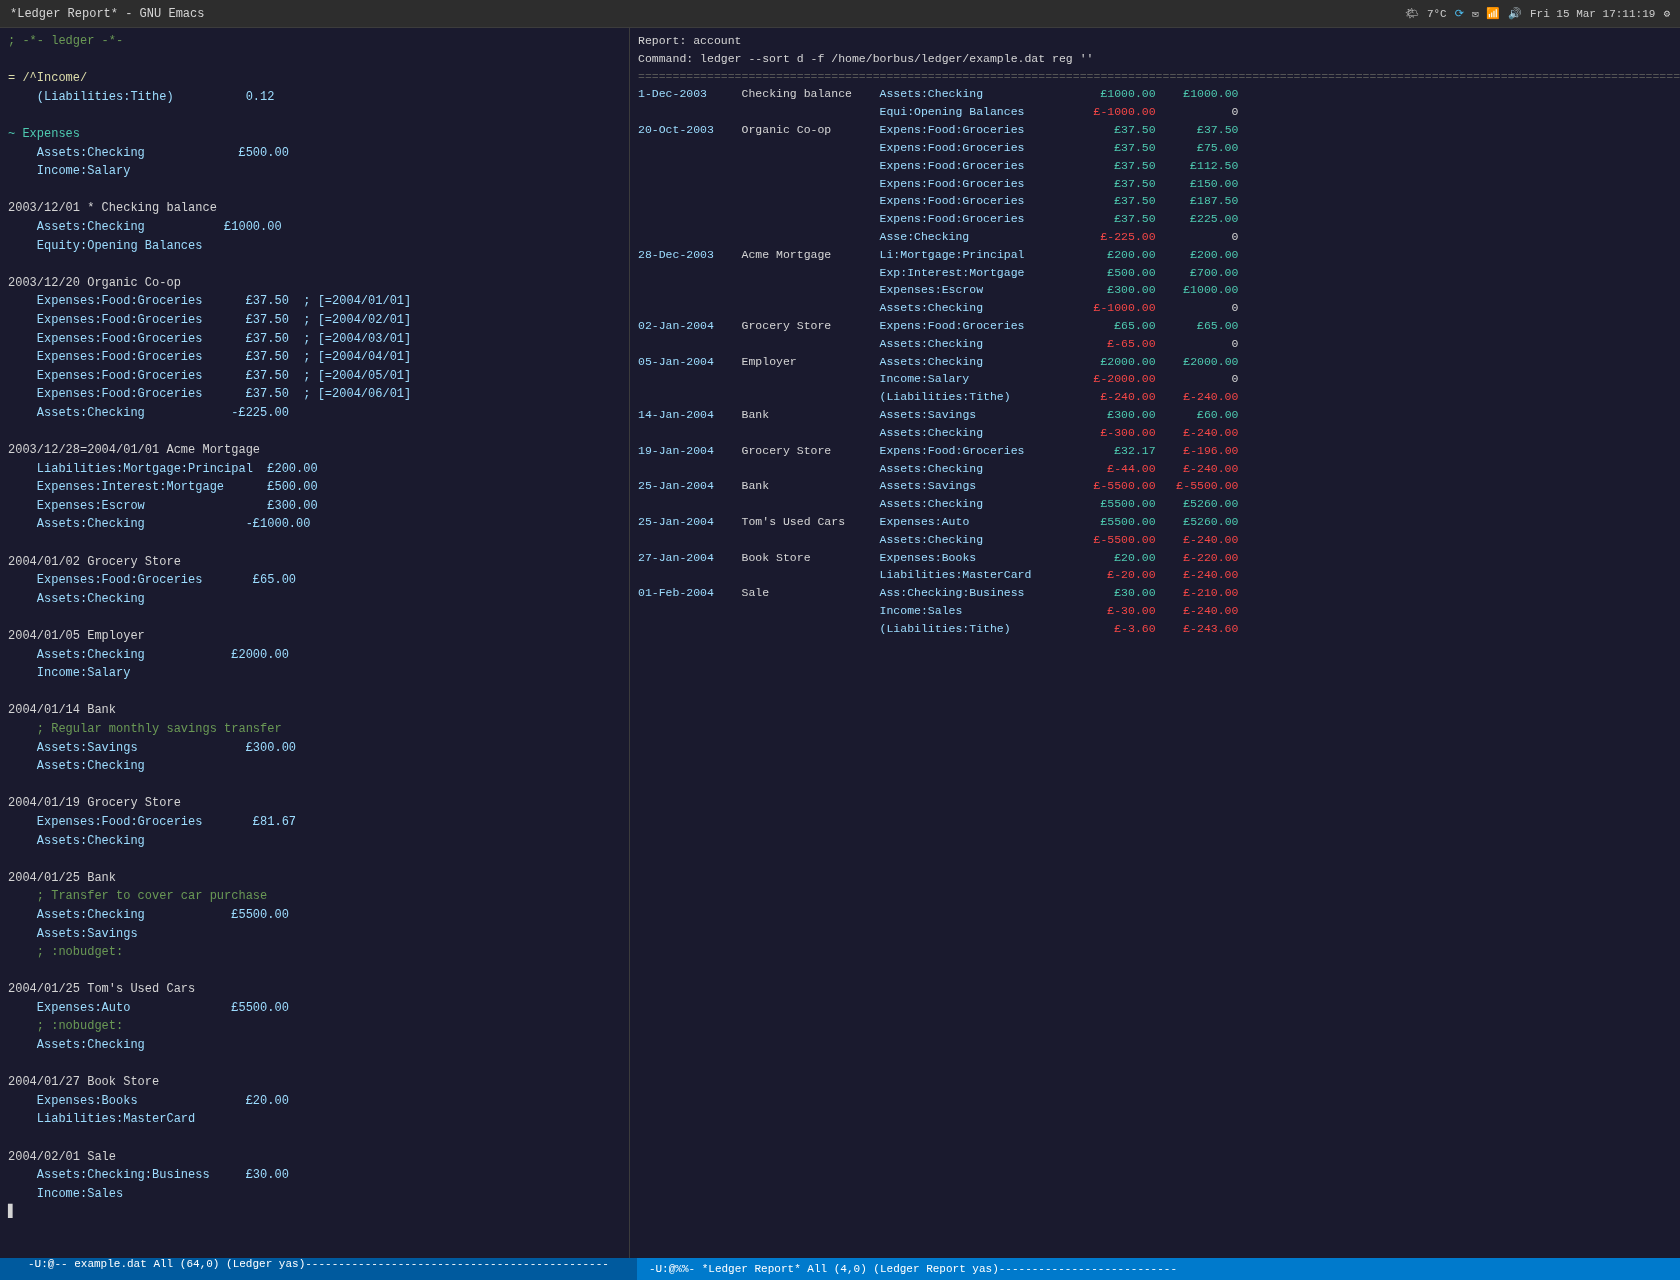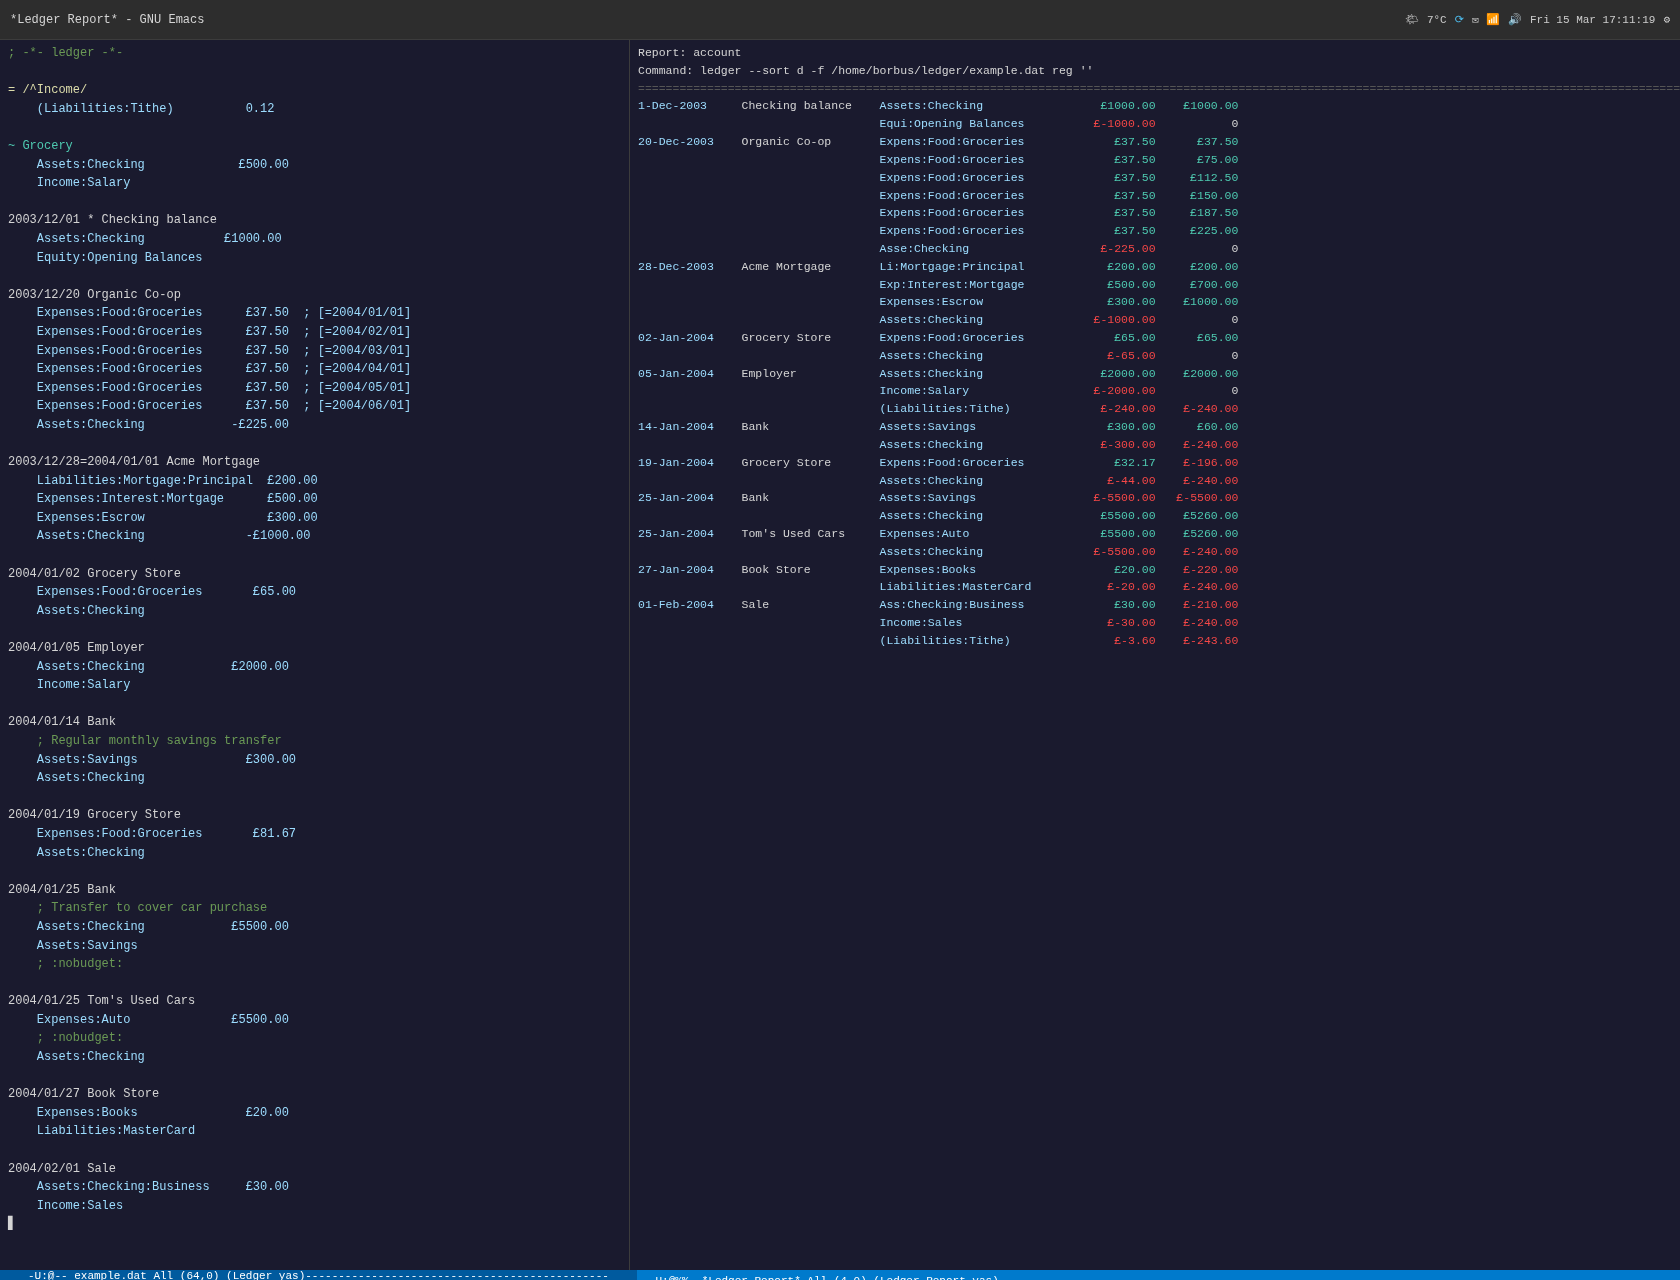--- a/index.html
+++ b/index.html
@@ -9,21 +9,21 @@
       font-family: 'Courier New', Courier, monospace;
       font-size: 12px;
       width: 1680px;
       height: 1280px;
       overflow: hidden;
     }
 
     
     #titlebar {
       background: #2d2d2d;
-      height: 40px;
+      height: 28px;
       display: flex;
       align-items: center;
       justify-content: space-between;
       padding: 0 10px;
       border-bottom: 1px solid #3c3c3c;
     }
     #titlebar-right {
       display: flex;
       align-items: center;
       gap: 8px;
@@ -122,21 +122,21 @@
 
 <div id="main-container">
 
   <div id="left-pane">
     <div id="left-content">
         <div class="code-line comment">; -*- ledger -*-</div>
         <div class="code-line ">&nbsp;</div>
         <div class="code-line yellow">= /^Income/</div>
         <div class="code-line cyan">    (Liabilities:Tithe)          0.12</div>
         <div class="code-line ">&nbsp;</div>
-        <div class="code-line green">~ Grocery</div>
+        <div class="code-line green">~ Expenses</div>
         <div class="code-line cyan">    Assets:Checking             £500.00</div>
         <div class="code-line cyan">    Income:Salary</div>
         <div class="code-line ">&nbsp;</div>
         <div class="code-line white">2003/12/01 * Checking balance</div>
         <div class="code-line cyan">    Assets:Checking           £1000.00</div>
         <div class="code-line cyan">    Equity:Opening Balances</div>
         <div class="code-line ">&nbsp;</div>
         <div class="code-line white">2003/12/20 Organic Co-op</div>
         <div class="code-line cyan">    Expenses:Food:Groceries      £37.50  ; [=2004/01/01]</div>
         <div class="code-line cyan">    Expenses:Food:Groceries      £37.50  ; [=2004/02/01]</div>
@@ -191,21 +191,21 @@
       </div>
   </div>
 
   <div id="right-pane">
     <div id="right-content">
         <div class="rp-line white">Report: account</div>
         <div class="rp-line white">Command: ledger --sort d -f /home/borbus/ledger/example.dat reg ''</div>
         <div class="rp-line" style="color: rgb(85, 85, 85);">================================================================================================================================================================</div>
         <div class="rp-line"><span style="color:#9cdcfe;">1-Dec-2003     </span><span style="color:#d4d4d4;">Checking balance    </span><span style="color:#9cdcfe;">Assets:Checking             </span><span style="color:#4ec9b0;">    £1000.00</span><span style="color:#4ec9b0;">    £1000.00</span></div>
         <div class="rp-line"><span style="color:#9cdcfe;">                                   </span><span style="color:#9cdcfe;">Equi:Opening Balances       </span><span style="color:#f44747;">   £-1000.00</span><span style="color:#d4d4d4;">           0</span></div>
-        <div class="rp-line"><span style="color:#9cdcfe;">20-Dec-2003    </span><span style="color:#d4d4d4;">Organic Co-op       </span><span style="color:#9cdcfe;">Expens:Food:Groceries       </span><span style="color:#4ec9b0;">      £37.50</span><span style="color:#4ec9b0;">      £37.50</span></div>
+        <div class="rp-line"><span style="color:#9cdcfe;">20-Oct-2003    </span><span style="color:#d4d4d4;">Organic Co-op       </span><span style="color:#9cdcfe;">Expens:Food:Groceries       </span><span style="color:#4ec9b0;">      £37.50</span><span style="color:#4ec9b0;">      £37.50</span></div>
         <div class="rp-line"><span style="color:#9cdcfe;">                                   </span><span style="color:#9cdcfe;">Expens:Food:Groceries       </span><span style="color:#4ec9b0;">      £37.50</span><span style="color:#4ec9b0;">      £75.00</span></div>
         <div class="rp-line"><span style="color:#9cdcfe;">                                   </span><span style="color:#9cdcfe;">Expens:Food:Groceries       </span><span style="color:#4ec9b0;">      £37.50</span><span style="color:#4ec9b0;">     £112.50</span></div>
         <div class="rp-line"><span style="color:#9cdcfe;">                                   </span><span style="color:#9cdcfe;">Expens:Food:Groceries       </span><span style="color:#4ec9b0;">      £37.50</span><span style="color:#4ec9b0;">     £150.00</span></div>
         <div class="rp-line"><span style="color:#9cdcfe;">                                   </span><span style="color:#9cdcfe;">Expens:Food:Groceries       </span><span style="color:#4ec9b0;">      £37.50</span><span style="color:#4ec9b0;">     £187.50</span></div>
         <div class="rp-line"><span style="color:#9cdcfe;">                                   </span><span style="color:#9cdcfe;">Expens:Food:Groceries       </span><span style="color:#4ec9b0;">      £37.50</span><span style="color:#4ec9b0;">     £225.00</span></div>
         <div class="rp-line"><span style="color:#9cdcfe;">                                   </span><span style="color:#9cdcfe;">Asse:Checking               </span><span style="color:#f44747;">    £-225.00</span><span style="color:#d4d4d4;">           0</span></div>
         <div class="rp-line"><span style="color:#9cdcfe;">28-Dec-2003    </span><span style="color:#d4d4d4;">Acme Mortgage       </span><span style="color:#9cdcfe;">Li:Mortgage:Principal       </span><span style="color:#4ec9b0;">     £200.00</span><span style="color:#4ec9b0;">     £200.00</span></div>
         <div class="rp-line"><span style="color:#9cdcfe;">                                   </span><span style="color:#9cdcfe;">Exp:Interest:Mortgage       </span><span style="color:#4ec9b0;">     £500.00</span><span style="color:#4ec9b0;">     £700.00</span></div>
         <div class="rp-line"><span style="color:#9cdcfe;">                                   </span><span style="color:#9cdcfe;">Expenses:Escrow             </span><span style="color:#4ec9b0;">     £300.00</span><span style="color:#4ec9b0;">    £1000.00</span></div>
         <div class="rp-line"><span style="color:#9cdcfe;">                                   </span><span style="color:#9cdcfe;">Assets:Checking             </span><span style="color:#f44747;">   £-1000.00</span><span style="color:#d4d4d4;">           0</span></div>

